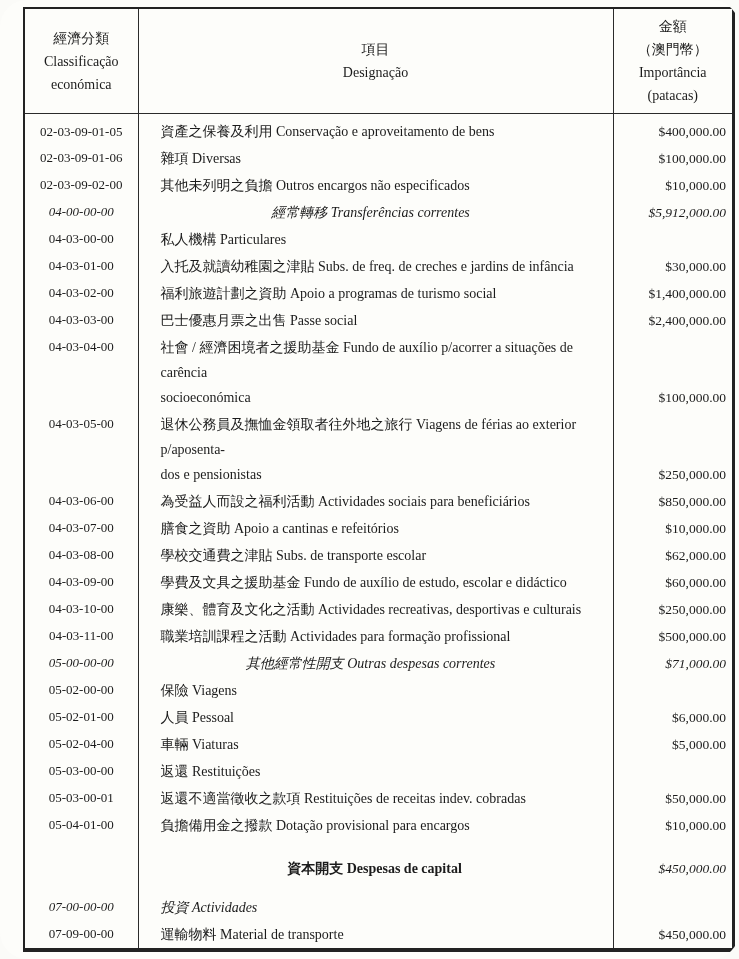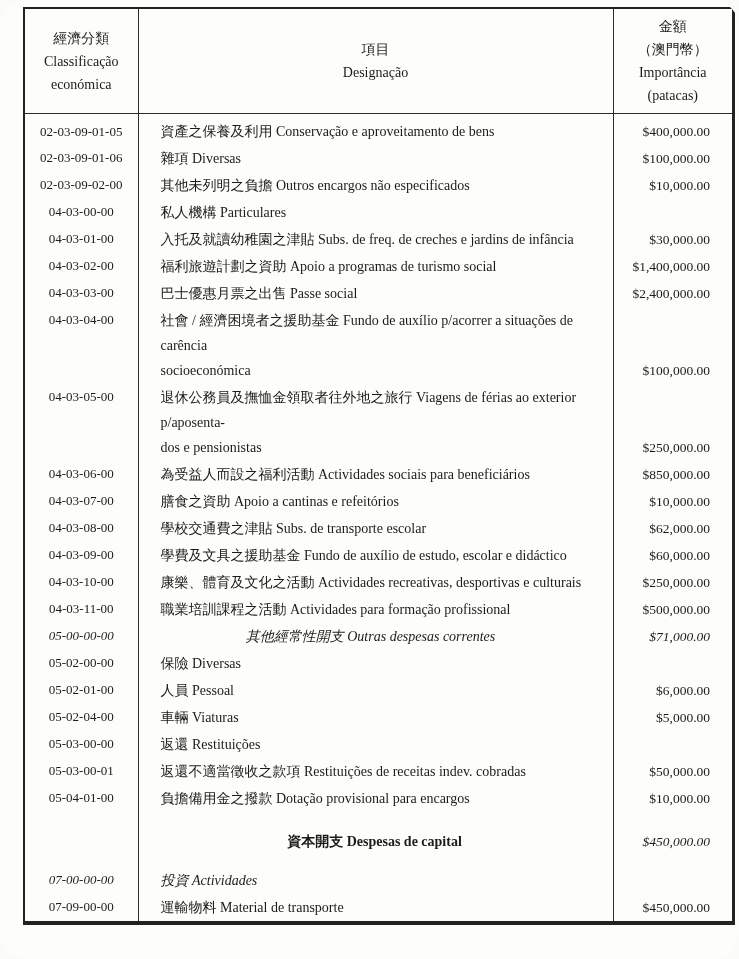--- a/index.html
+++ b/index.html
@@ -52,21 +52,21 @@
     text-align: center;
     vertical-align: middle;
     white-space: pre-line;
     padding: 6px 2px;
     border-bottom: 1px solid #2b2b2b;
   }
 
   
   td.code { text-align: center; font-size: 13px; padding-top: 0; }
   td.des  { padding-left: 22px; padding-right: 10px; white-space: pre-line; }
-  td.amt  { text-align: right; padding-right: 22px; font-size: 13.5px; vertical-align: bottom; }
+  td.amt  { text-align: right; padding-right: 6px; font-size: 13.5px; vertical-align: bottom; }
 
   tr.first td { padding-top: 5px; }
 
   
   tr.r-subtotal td { font-style: italic; }
   tr.r-subtotal td.des { text-align: center; padding-left: 0; }
 
   
   tr.r-sect td { font-style: italic; }
 
@@ -108,20 +108,25 @@
       <tr>
         <td class="code">02-03-09-01-06</td>
         <td class="des">雜項 Diversas</td>
         <td class="amt">$100,000.00</td>
       </tr>
       <tr>
         <td class="code">02-03-09-02-00</td>
         <td class="des">其他未列明之負擔 Outros encargos não especificados</td>
         <td class="amt">$10,000.00</td>
       </tr>
+      <tr class="r-subtotal">
+        <td class="code">04-00-00-00</td>
+        <td class="des">經常轉移 Transferências correntes</td>
+        <td class="amt">$5,912,000.00</td>
+      </tr>
       <tr>
         <td class="code">04-03-00-00</td>
         <td class="des">私人機構 Particulares</td>
         <td class="amt"></td>
       </tr>
       <tr>
         <td class="code">04-03-01-00</td>
         <td class="des">入托及就讀幼稚園之津貼 Subs. de freq. de creches e jardins de infância</td>
         <td class="amt">$30,000.00</td>
       </tr>
@@ -177,21 +182,21 @@
         <td class="des">職業培訓課程之活動 Actividades para formação profissional</td>
         <td class="amt">$500,000.00</td>
       </tr>
       <tr class="r-subtotal">
         <td class="code">05-00-00-00</td>
         <td class="des">其他經常性開支 Outras despesas correntes</td>
         <td class="amt">$71,000.00</td>
       </tr>
       <tr>
         <td class="code">05-02-00-00</td>
-        <td class="des">保險 Diversas</td>
+        <td class="des">保險 Viagens</td>
         <td class="amt"></td>
       </tr>
       <tr>
         <td class="code">05-02-01-00</td>
         <td class="des">人員 Pessoal</td>
         <td class="amt">$6,000.00</td>
       </tr>
       <tr>
         <td class="code">05-02-04-00</td>
         <td class="des">車輛 Viaturas</td>

